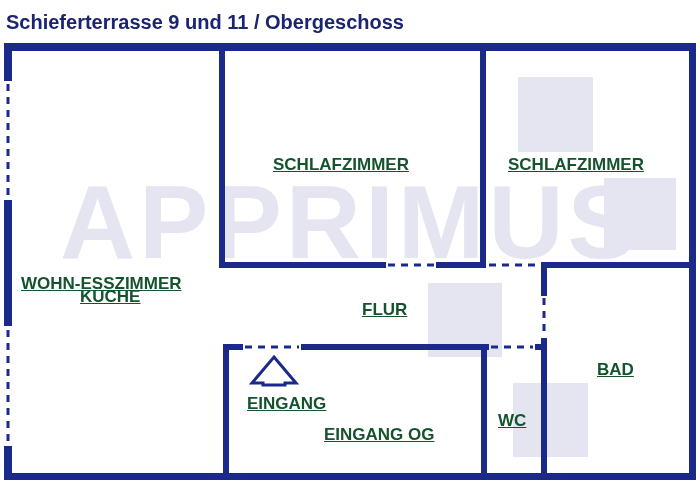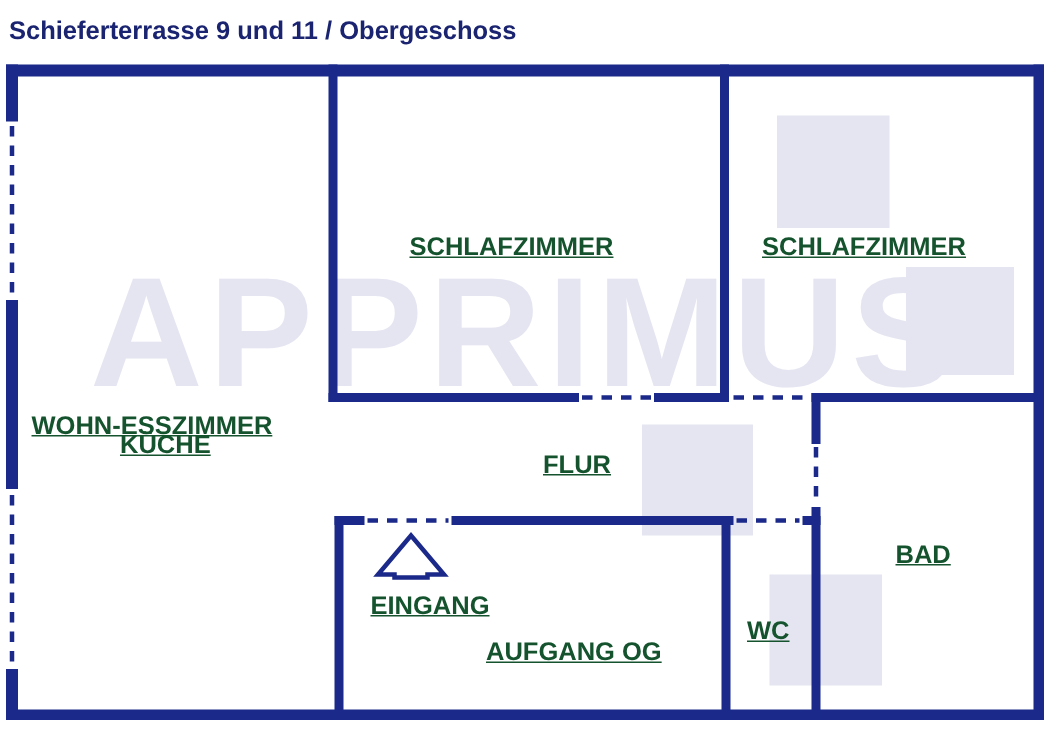--- a/index.html
+++ b/index.html
@@ -1,17 +1,17 @@
 <!DOCTYPE html>
 <html><head>
 <meta charset="utf-8">
 <style>
   html, body { margin:0; padding:0; background:#ffffff; }
   body { width:700px; height:500px; position:relative; overflow:hidden; font-family:"Liberation Sans", sans-serif; }
-  .title { position:absolute; left:6px; top:11px; font-size:17px; font-weight:bold; color:#1a2470; letter-spacing:0px; white-space:nowrap; }
+  .title { position:absolute; left:6px; top:11px; font-size:20px; font-weight:bold; color:#1a2470; letter-spacing:0px; white-space:nowrap; }
   svg.plan { position:absolute; left:0; top:0; }
   .lbl { position:absolute; font-weight:bold; color:#14532d; font-size:17px; white-space:nowrap; line-height:1;text-decoration:underline; }
   .wm { position:absolute; font-family:"Liberation Sans", sans-serif; font-weight:bold; color:#e4e5f1; font-size:104px; letter-spacing:4px; line-height:1; white-space:nowrap; }
   .wmbox { position:absolute; background:#e4e5f1; }
 </style>
 </head>
 <body>
 
 <div class="title">Schieferterrasse 9 und 11 / Obergeschoss</div>
 
@@ -67,14 +67,14 @@
   <polygon points="274,357 296,383 285,383 285,385 263,385 263,383 252,383" fill="#ffffff" stroke="#1b2a8a" stroke-width="3" stroke-linejoin="miter"></polygon>
 </svg>
 
 <div class="lbl" style="left:21px; top:275px;">WOHN-ESSZIMMER</div>
 <div class="lbl" style="left:80px; top:288px;">KÜCHE</div>
 <div class="lbl" style="left:273px; top:156px;">SCHLAFZIMMER</div>
 <div class="lbl" style="left:508px; top:156px;">SCHLAFZIMMER</div>
 <div class="lbl" style="left:322px; top:301px;margin-left:40px;">FLUR</div>
 <div class="lbl" style="left:597px; top:361px;text-align:center;">BAD</div>
 <div class="lbl" style="left:498px; top:412px;">WC</div>
-<div class="lbl" style="left:324px; top:426px;">AUFGANG OG</div>
+<div class="lbl" style="left:324px; top:426px;">EINGANG OG</div>
 <div class="lbl" style="left:231px; top:395px;margin-left:16px;">EINGANG</div>
 
 </body></html>

